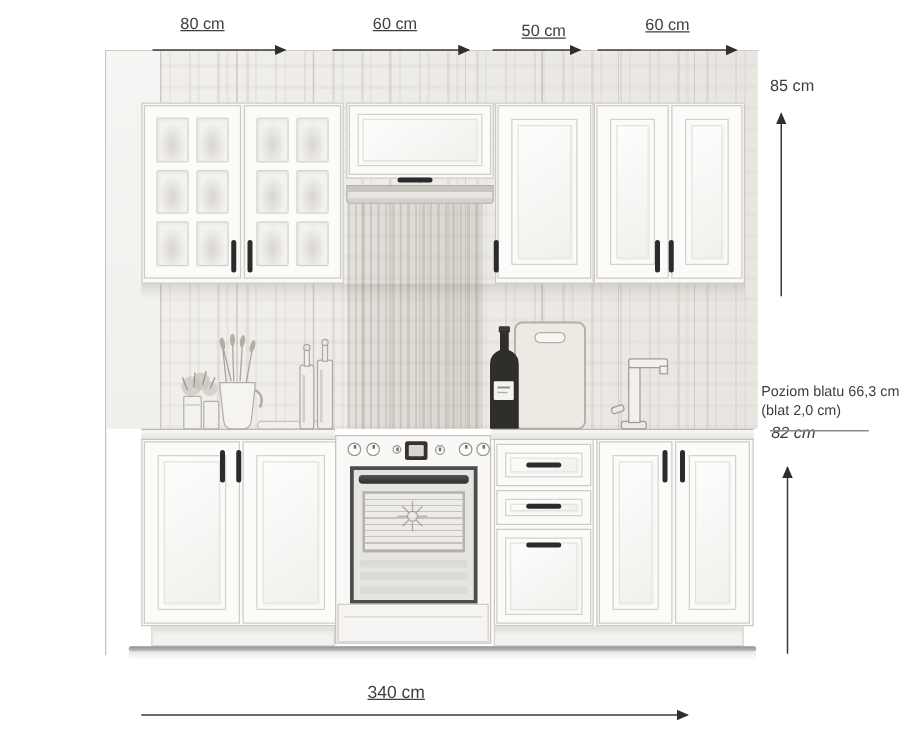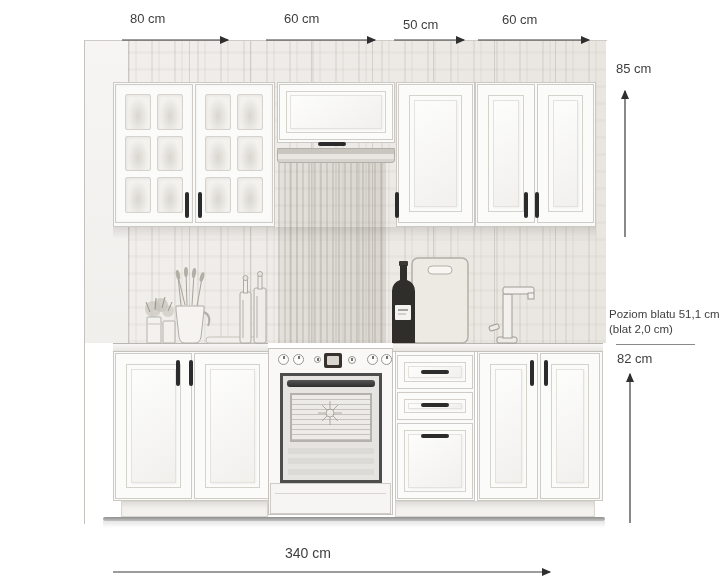--- a/index.html
+++ b/index.html
@@ -68,21 +68,21 @@
   .ovenwin{position:absolute;left:7px;top:17px;right:7px;height:49px;background:#edebe8;
            border:2px solid #b5b2ad;box-sizing:border-box;
            background-image:repeating-linear-gradient(180deg, transparent 0 4px, rgba(150,146,140,.45) 4px 5px);}
   .ovenlow{position:absolute;left:5px;right:5px;height:6px;background:#dcdad6;border-radius:1px;}
   .stovebase{position:absolute;left:1px;top:134px;width:121px;height:31px;background:#f6f5f3;
              border:1px solid #cfccc7;box-sizing:border-box;}
   .stovebase::after{content:"";position:absolute;left:4px;right:4px;top:9px;height:1px;background:#d8d5d0;}
 
   
   .lbl{position:absolute;font-size:13px;color:#3e3e3e;white-space:nowrap;}
-  .lbl.c{width:64px;text-align:left;}
+  .lbl.c{width:64px;text-align:center;text-decoration:underline;}
   .lbl.small{font-size:11.5px;}
   .lbl.total{font-size:14px;}
 
   svg.overlay{position:absolute;left:0;top:0;width:720px;height:587px;z-index:8;pointer-events:none;}
 </style>
 </head>
 <body>
 
 <div class="canvas">
 
@@ -298,18 +298,18 @@
       <line x1="113" y1="572" x2="550" y2="572" marker-end="url(#ah)"></line>
     </g>
     <line x1="616" y1="344.5" x2="695" y2="344.5" stroke="#8a8a8a" stroke-width="1.2"></line>
   </svg>
 
   <div class="lbl c" style="left:130px;top:11px;">80 cm</div>
   <div class="lbl c" style="left:284px;top:11px;">60 cm</div>
   <div class="lbl c" style="left:403px;top:17px;">50 cm</div>
   <div class="lbl c" style="left:502px;top:12px;">60 cm</div>
   <div class="lbl" style="left:616px;top:61px;">85 cm</div>
-  <div class="lbl small" style="left:609px;top:308px;">Poziom blatu 51,1 cm</div>
+  <div class="lbl small" style="left:609px;top:308px;">Poziom blatu 66,3 cm</div>
   <div class="lbl small" style="left:609px;top:323px;">(blat 2,0 cm)</div>
-  <div class="lbl" style="left:617px;top:351px;">82 cm</div>
+  <div class="lbl" style="left:617px;top:338px;font-style:italic;">82 cm</div>
   <div class="lbl c total" style="left:285px;top:545px;">340 cm</div>
 
 </div>
 
 </body></html>

